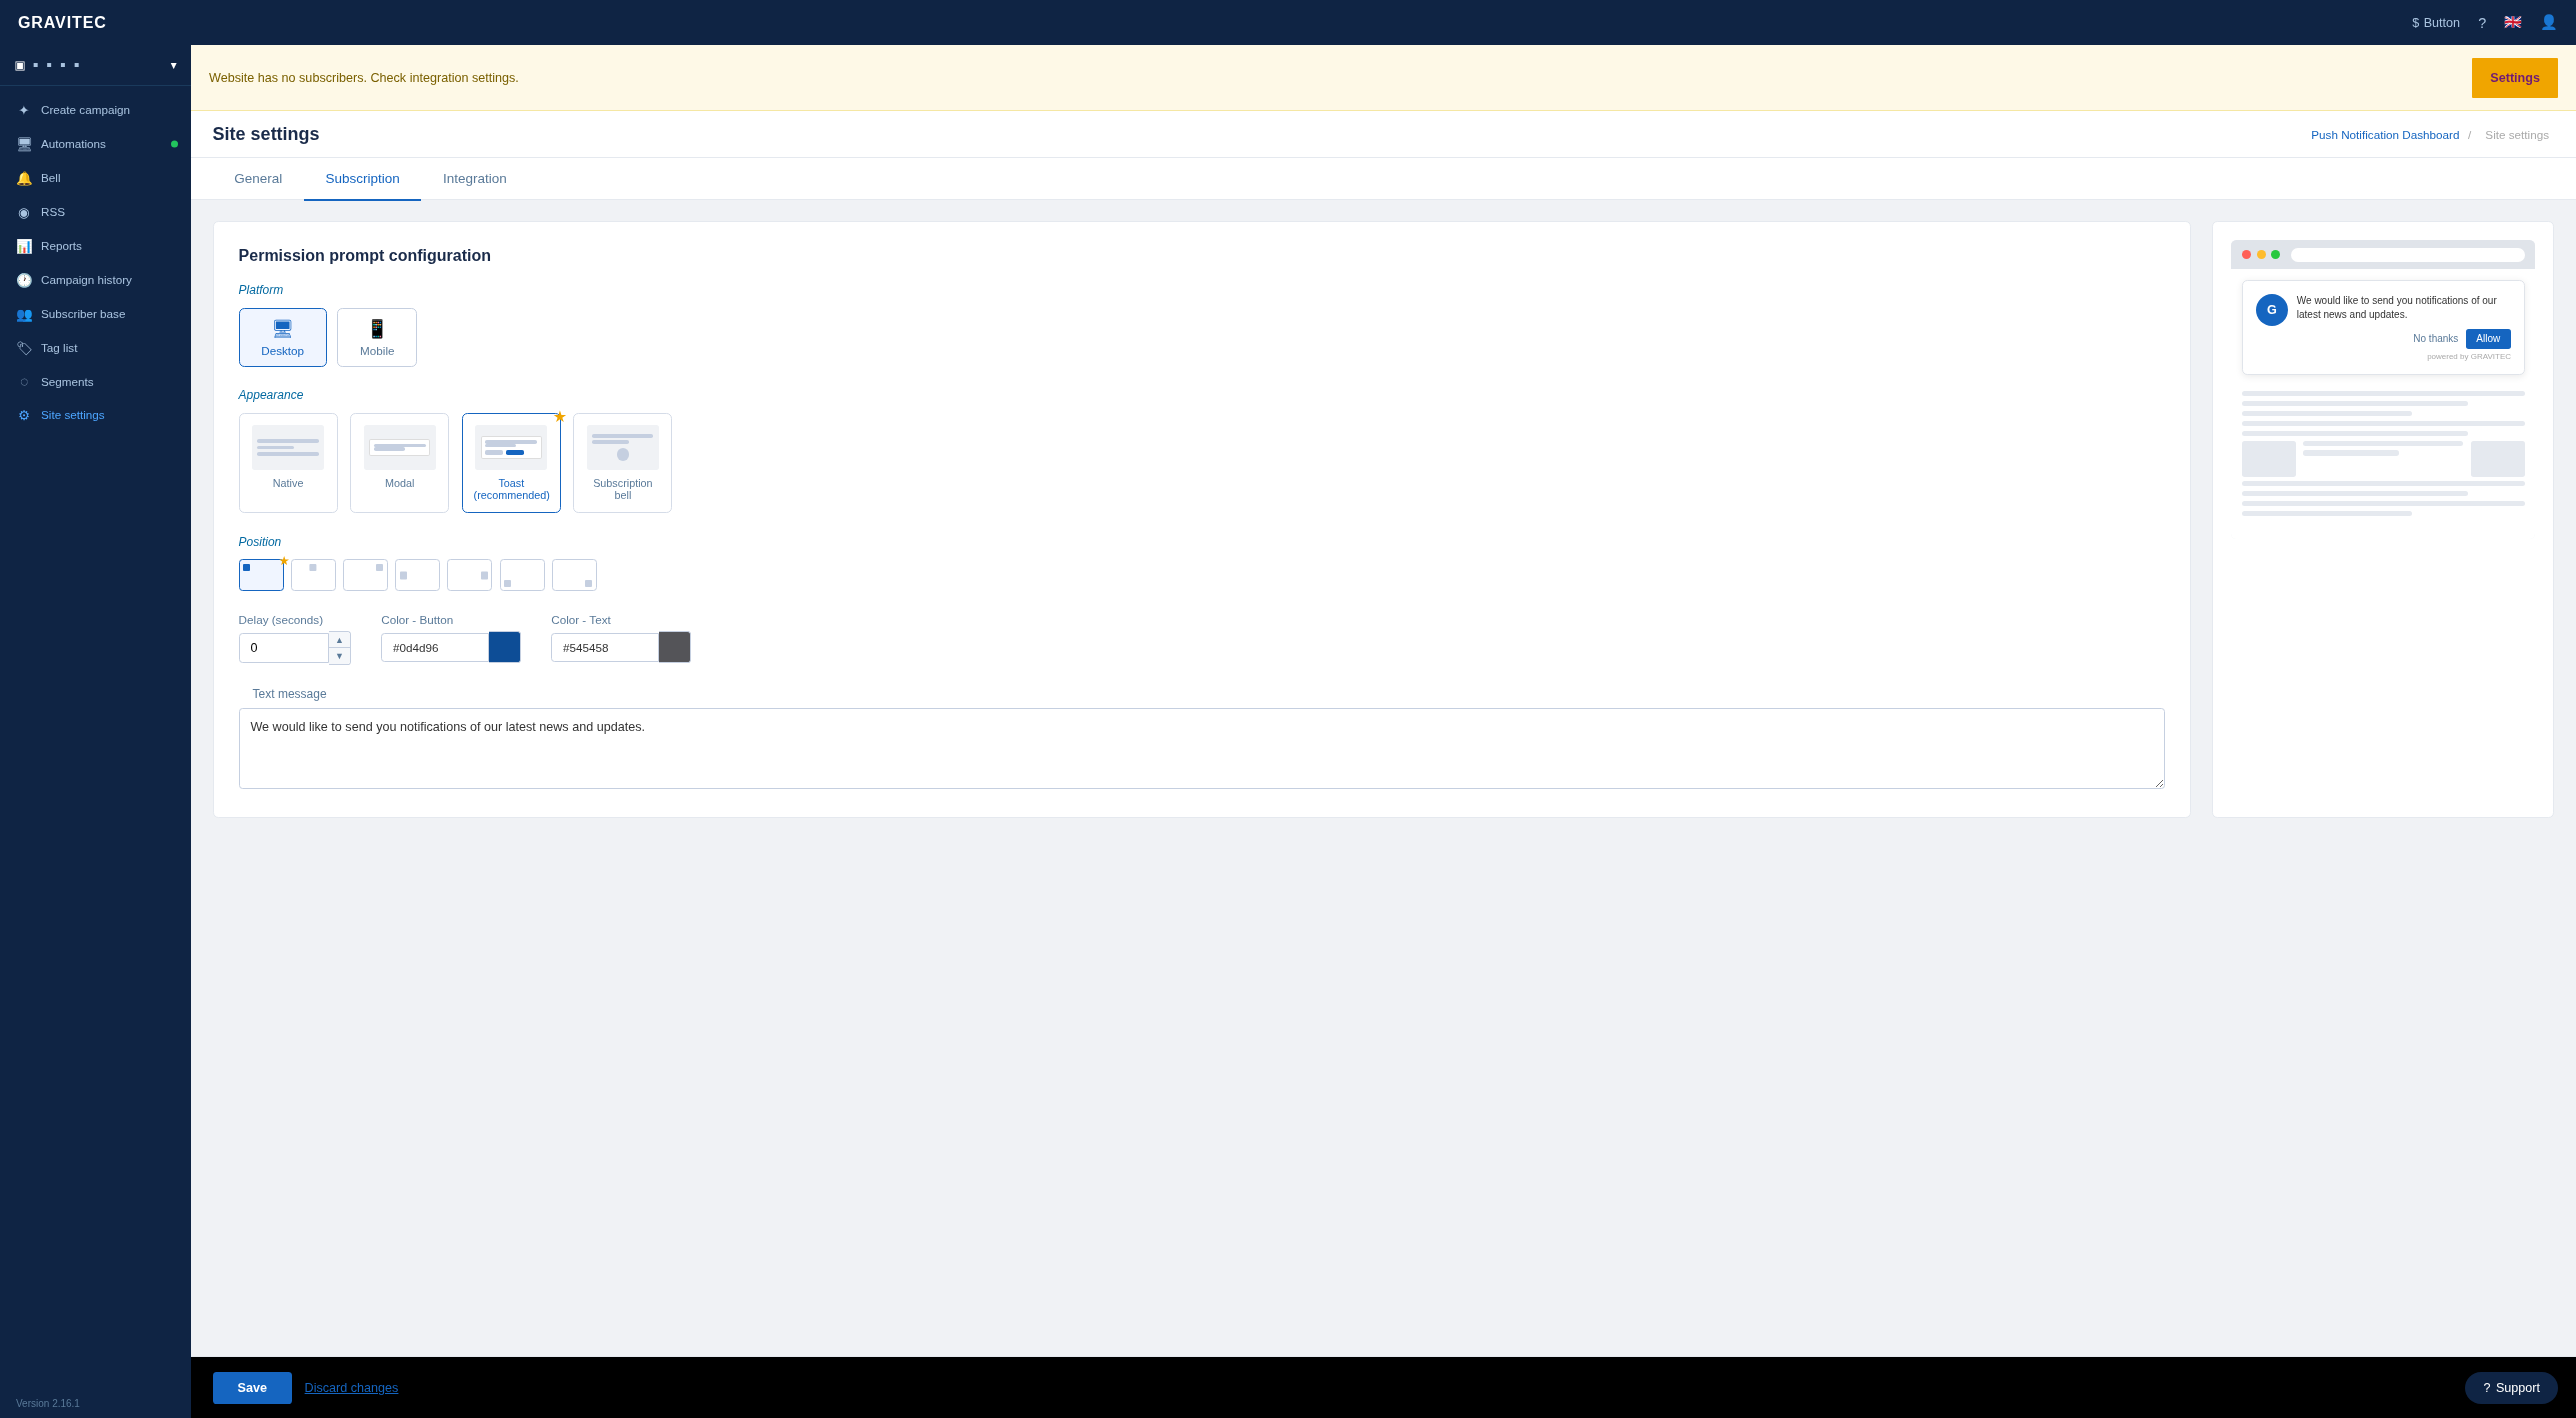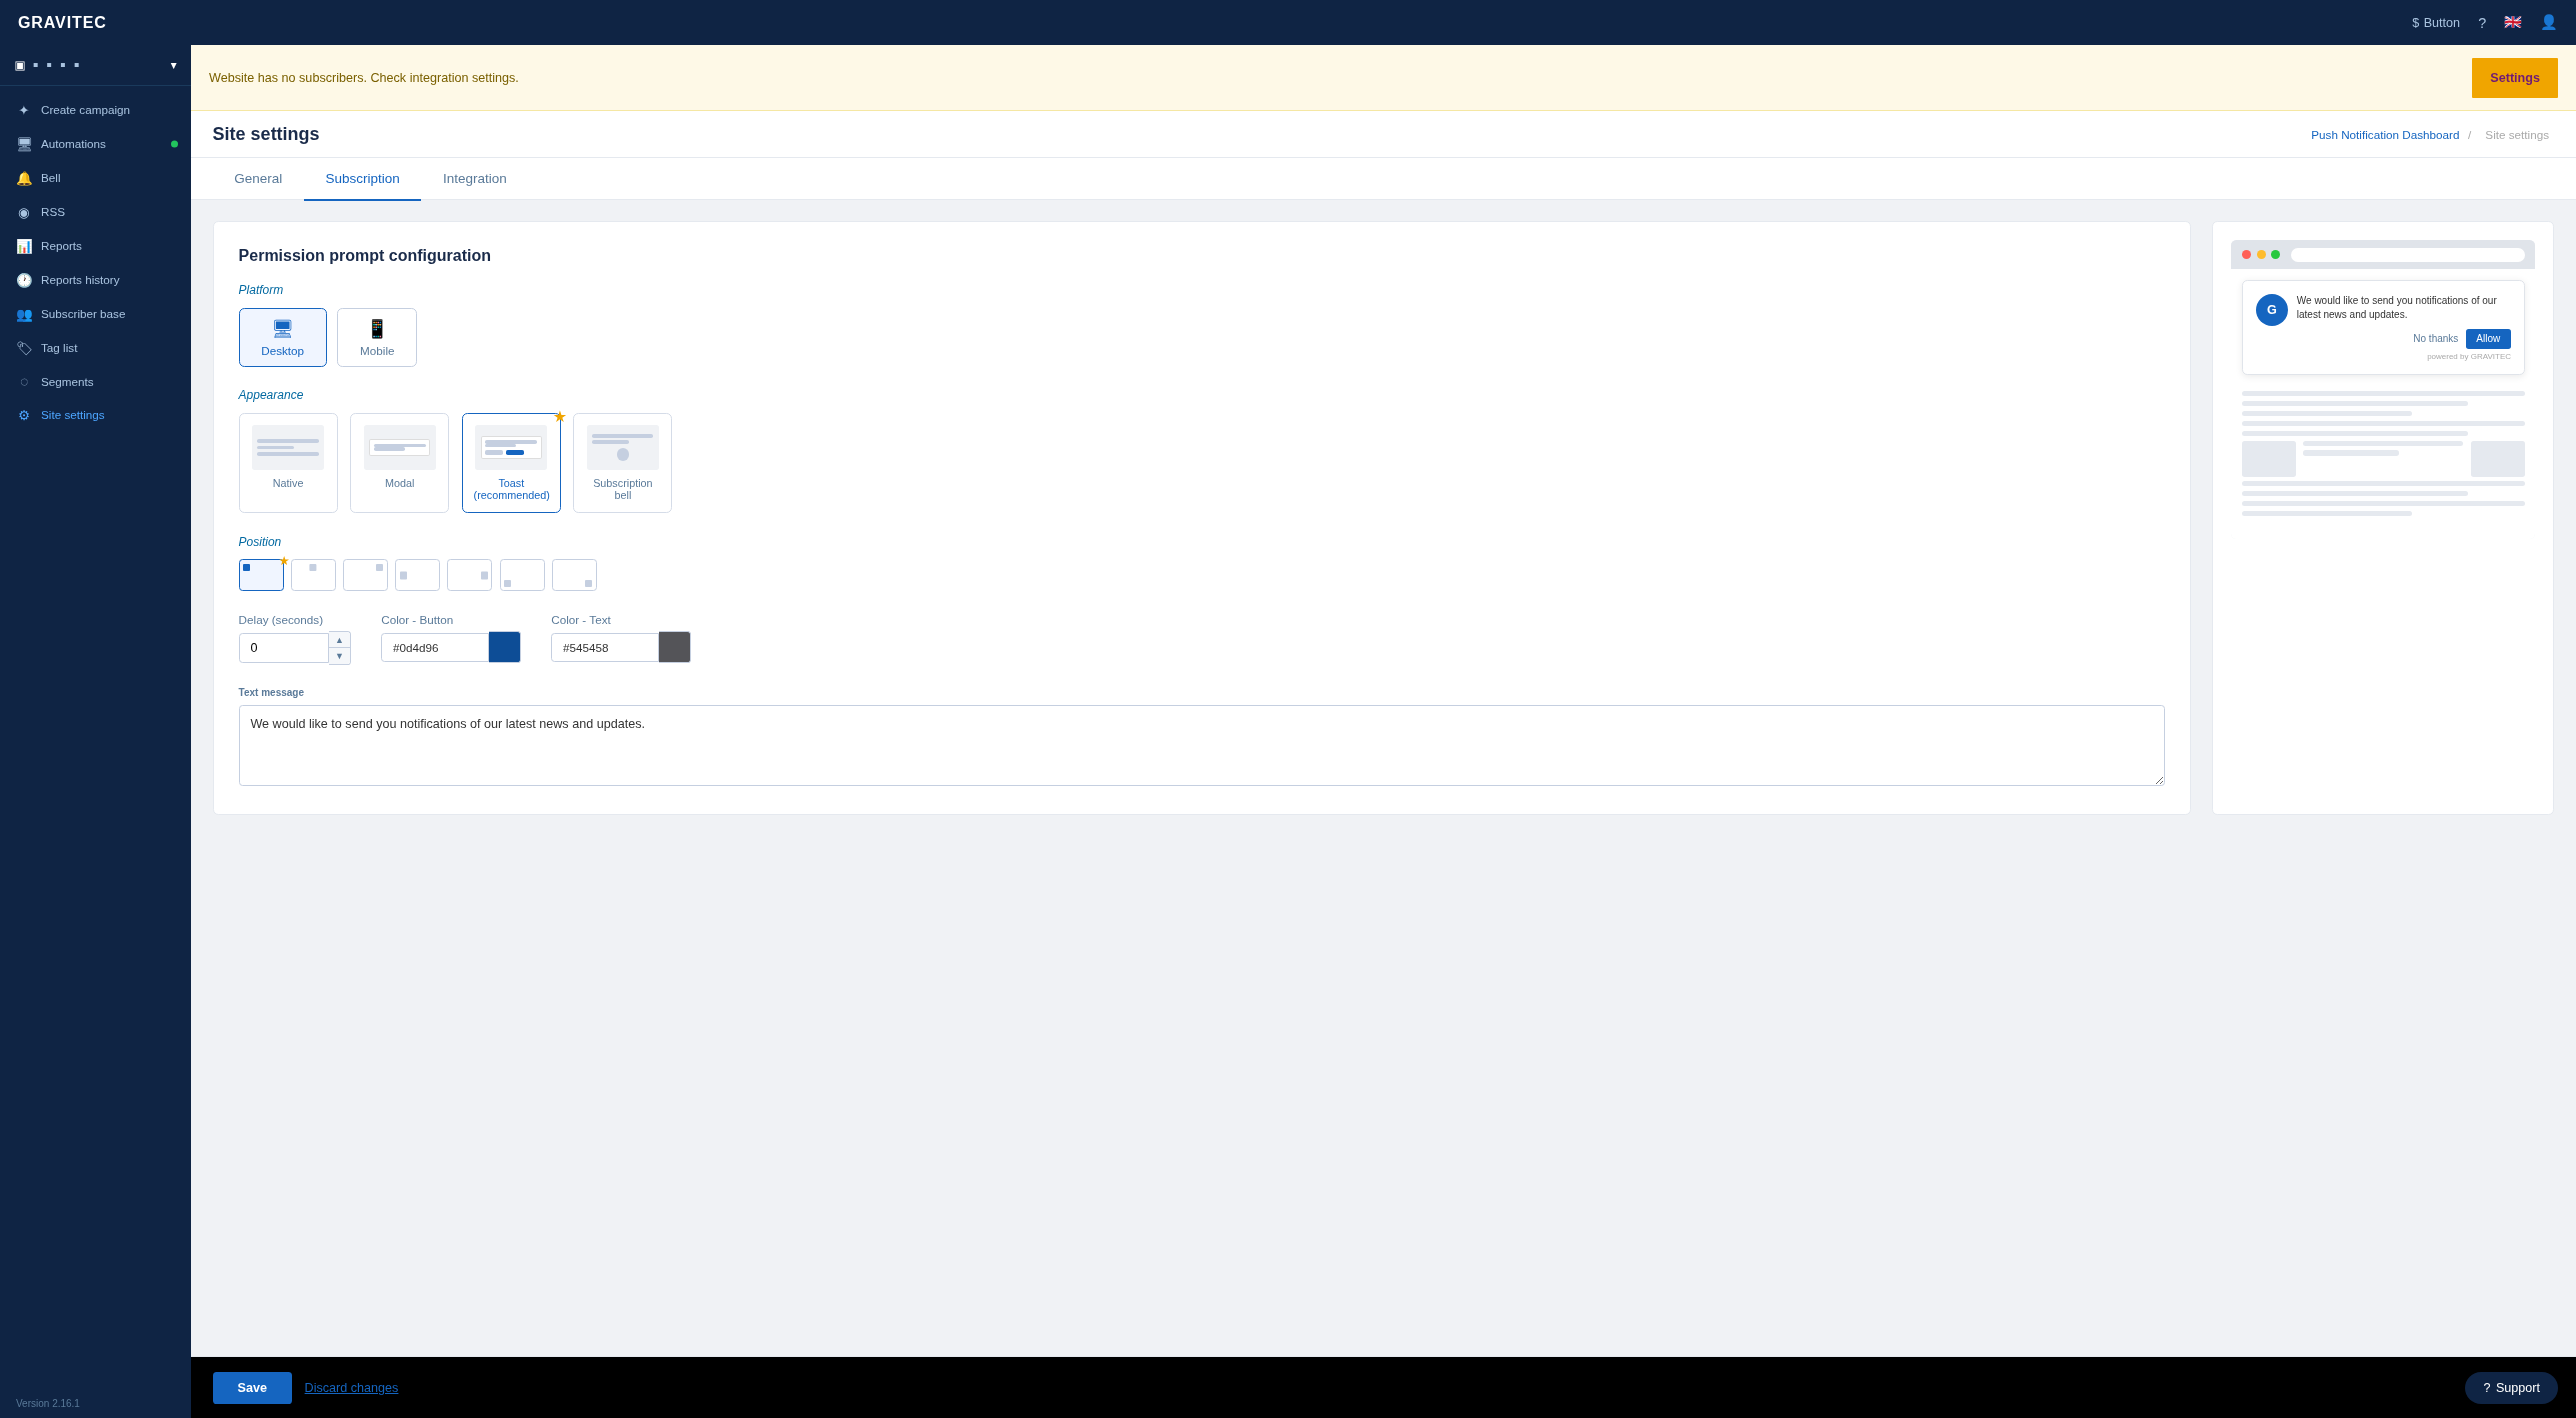--- a/index.html
+++ b/index.html
@@ -237,21 +237,21 @@
     }
     .color-swatch {
       width: 32px; height: 32px;
       border: 0.9px solid #c5cfe0;
       border-left: none;
       border-radius: 0 3.6px 3.6px 0;
       cursor: pointer;
     }
 
     
-    .text-message-label { font-size: 10px; color: #5a7a99; font-weight: 700; margin-bottom: 7.2px; }
+    .text-message-label { font-size: 12px; color: #5a7a99; font-weight: 400; margin-bottom: 7.2px; margin-left: 14px; }
     .text-message-area {
       width: 100%;
       border: 0.9px solid #c5cfe0;
       border-radius: 3.6px;
       padding: 10.8px;
       font-size: 12.6px;
       color: #333;
       resize: vertical;
       min-height: 81px;
       outline: none;
@@ -399,21 +399,21 @@
     <div class="sidebar-item">
       <span class="icon">◉</span>
       <span>RSS</span>
     </div>
     <div class="sidebar-item">
       <span class="icon">📊</span>
       <span>Reports</span>
     </div>
     <div class="sidebar-item">
       <span class="icon">🕐</span>
-      <span>Reports history</span>
+      <span>Campaign history</span>
     </div>
     <div class="sidebar-item">
       <span class="icon">👥</span>
       <span>Subscriber base</span>
     </div>
     <div class="sidebar-item">
       <span class="icon">🏷</span>
       <span>Tag list</span>
     </div>
     <div class="sidebar-item">

